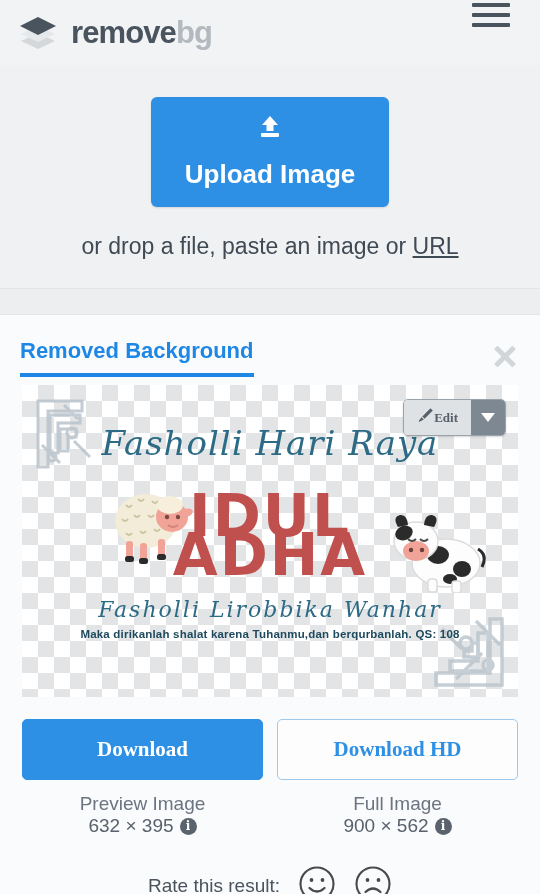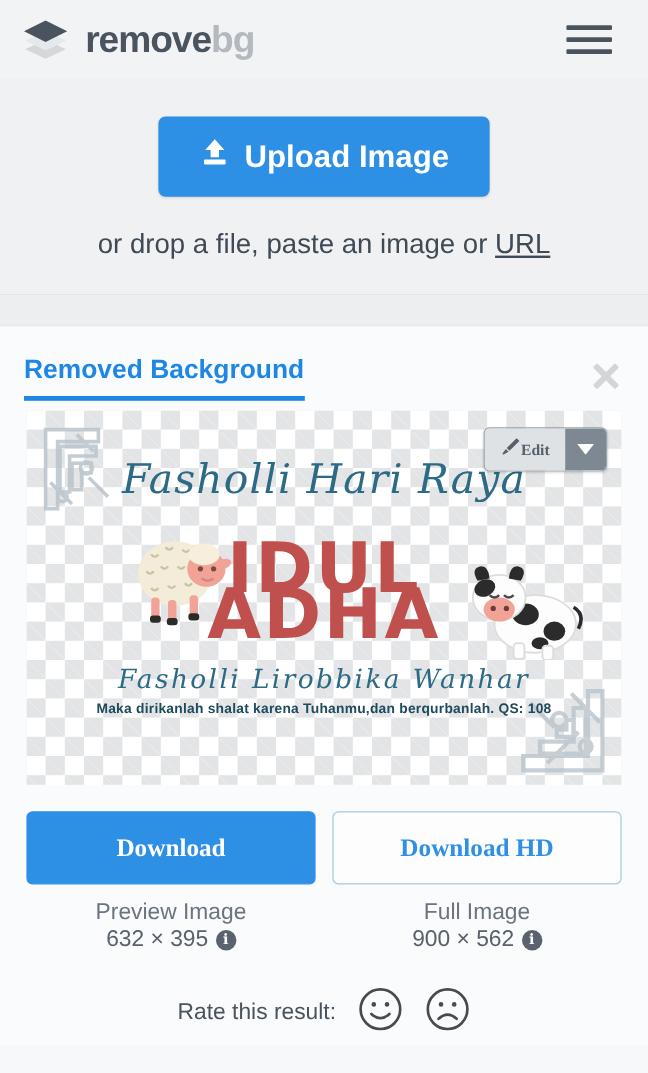--- a/index.html
+++ b/index.html
@@ -10,21 +10,20 @@
     font-family: "Liberation Sans", sans-serif;
     background: #f7f8f9;
     color: #3d4852;
   }
 
   
   .header {
     height: 65px;
     background: #f2f3f4;
     display: flex;
-    align-items: center;
     padding: 0 30px 0 18px;
     position: relative;
   }
   .brand { display: flex; align-items: center; gap: 13px; }
   .logo-mark { width: 40px; height: 34px; position: relative; }
   .brand-text {
     font-size: 31px;
     font-weight: bold;
     letter-spacing: -0.9px;
     line-height: 1;
@@ -58,20 +57,21 @@
     background: #2e90e5;
     color: #fff;
     border: none;
     border-radius: 6px;
     padding: 17px 34px;
     font-size: 26px;
     font-weight: bold;
     font-family: "Liberation Sans", sans-serif;
     cursor: pointer;
     box-shadow: 0 1px 2px rgba(0,0,0,.12);
+    flex-direction: column;
   }
   .upload-sub {
     margin-top: 26px;
     font-size: 23px;
     color: #3f4a54;
   }
   .upload-sub a { color: #3f4a54; text-decoration: underline; }
 
   .spacer-band { height: 26px; background: #eceef0; border-bottom: 1px solid #e3e5e8; }
 

